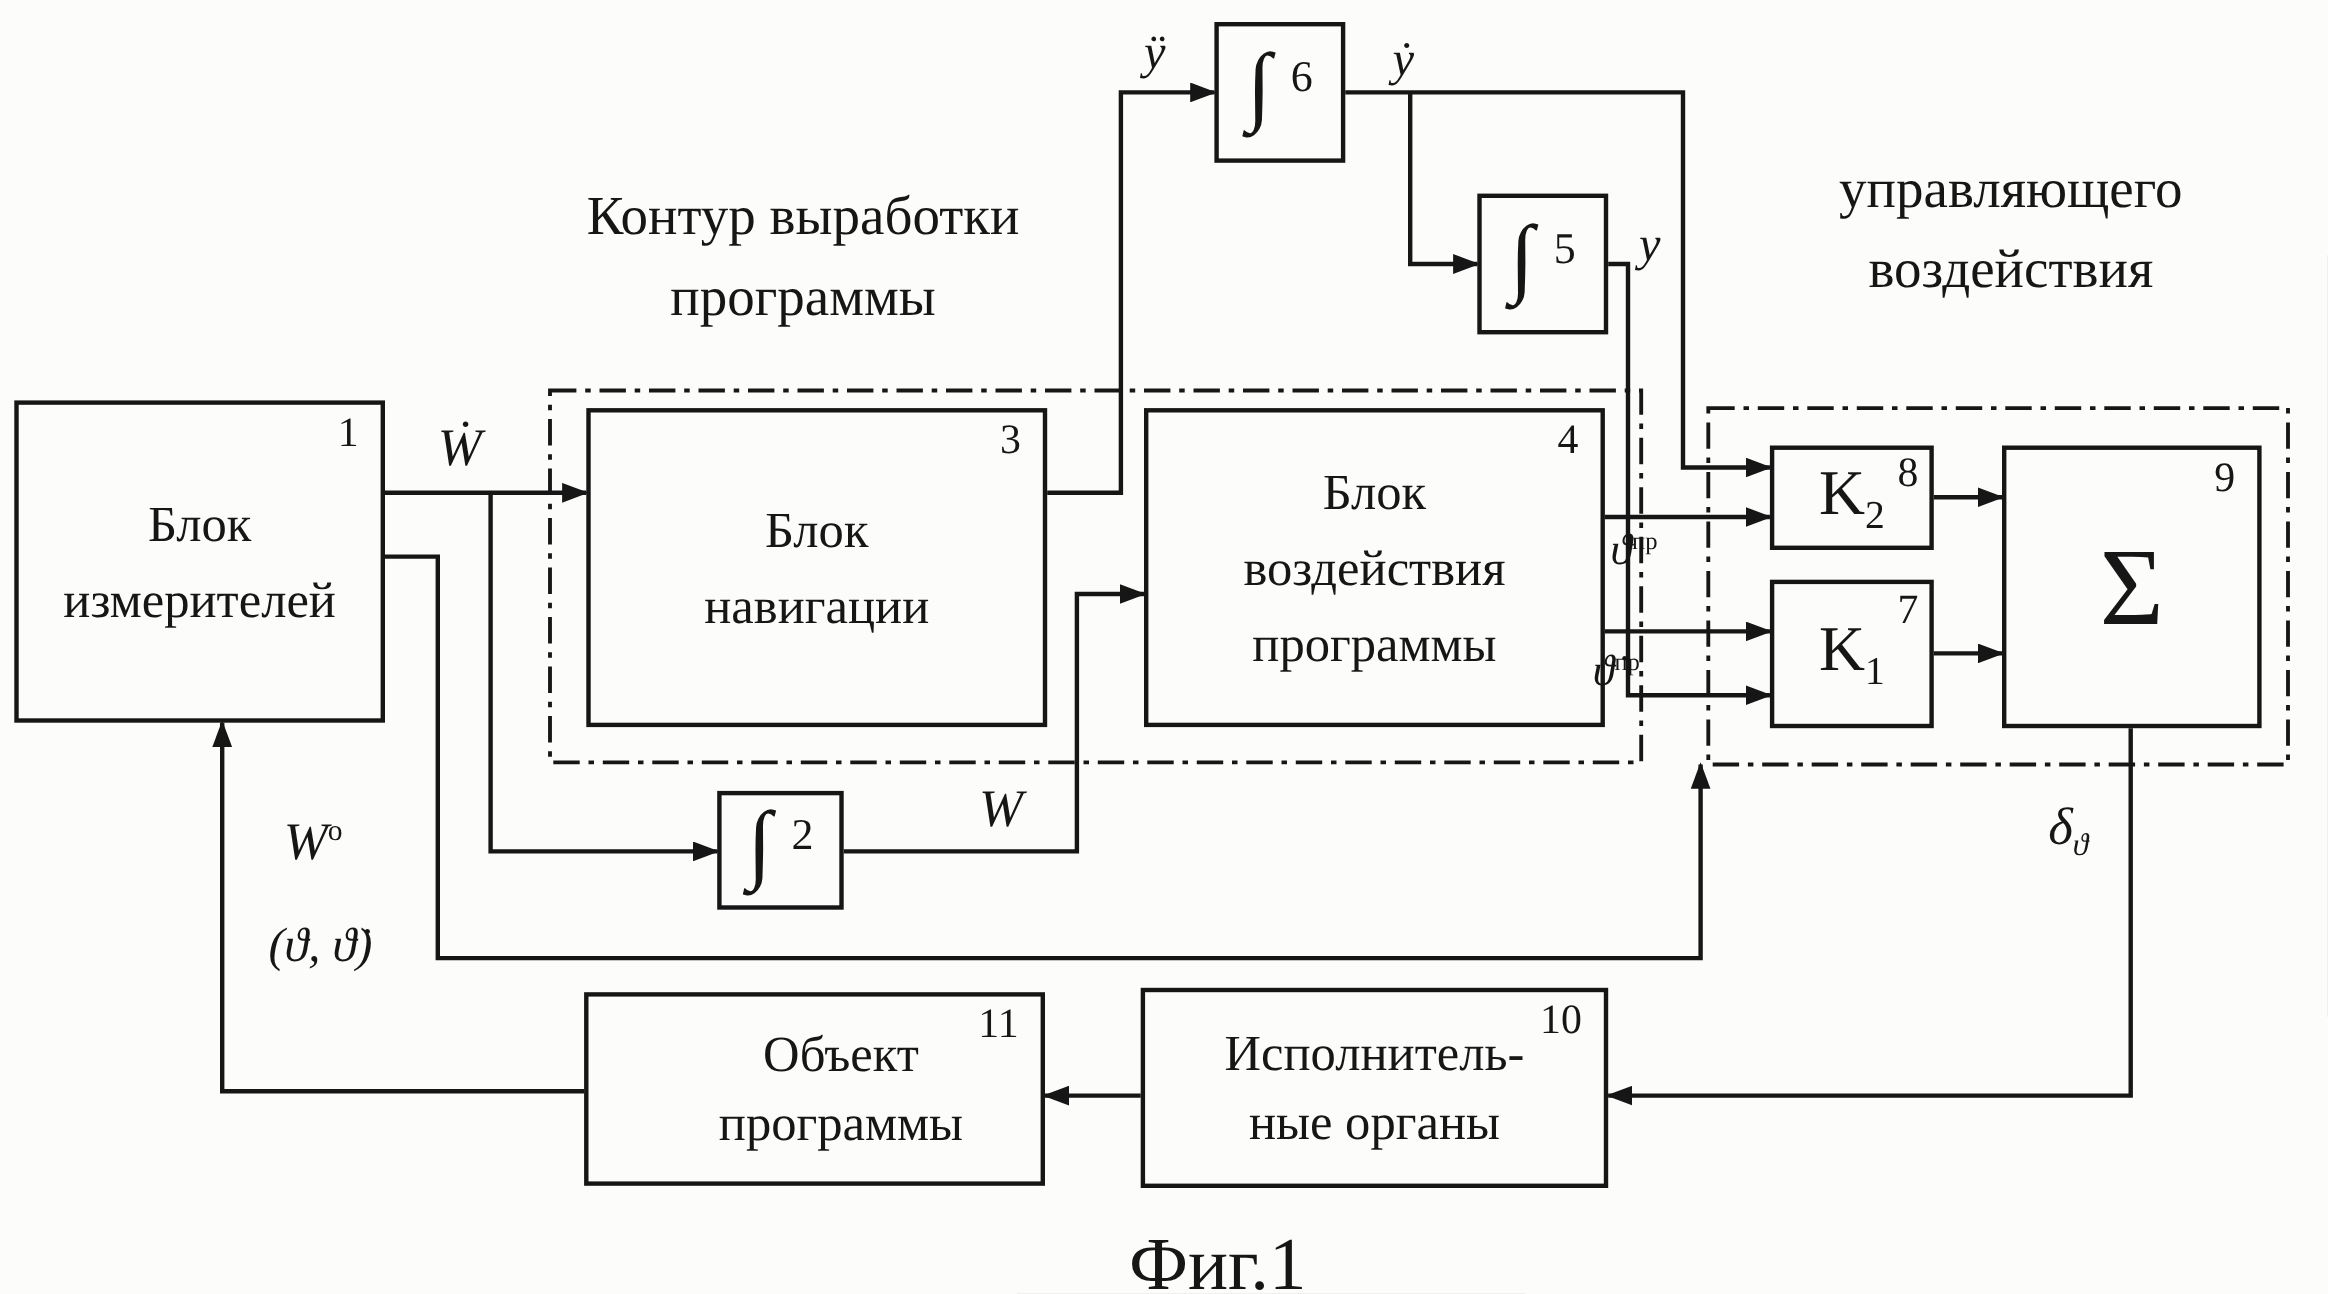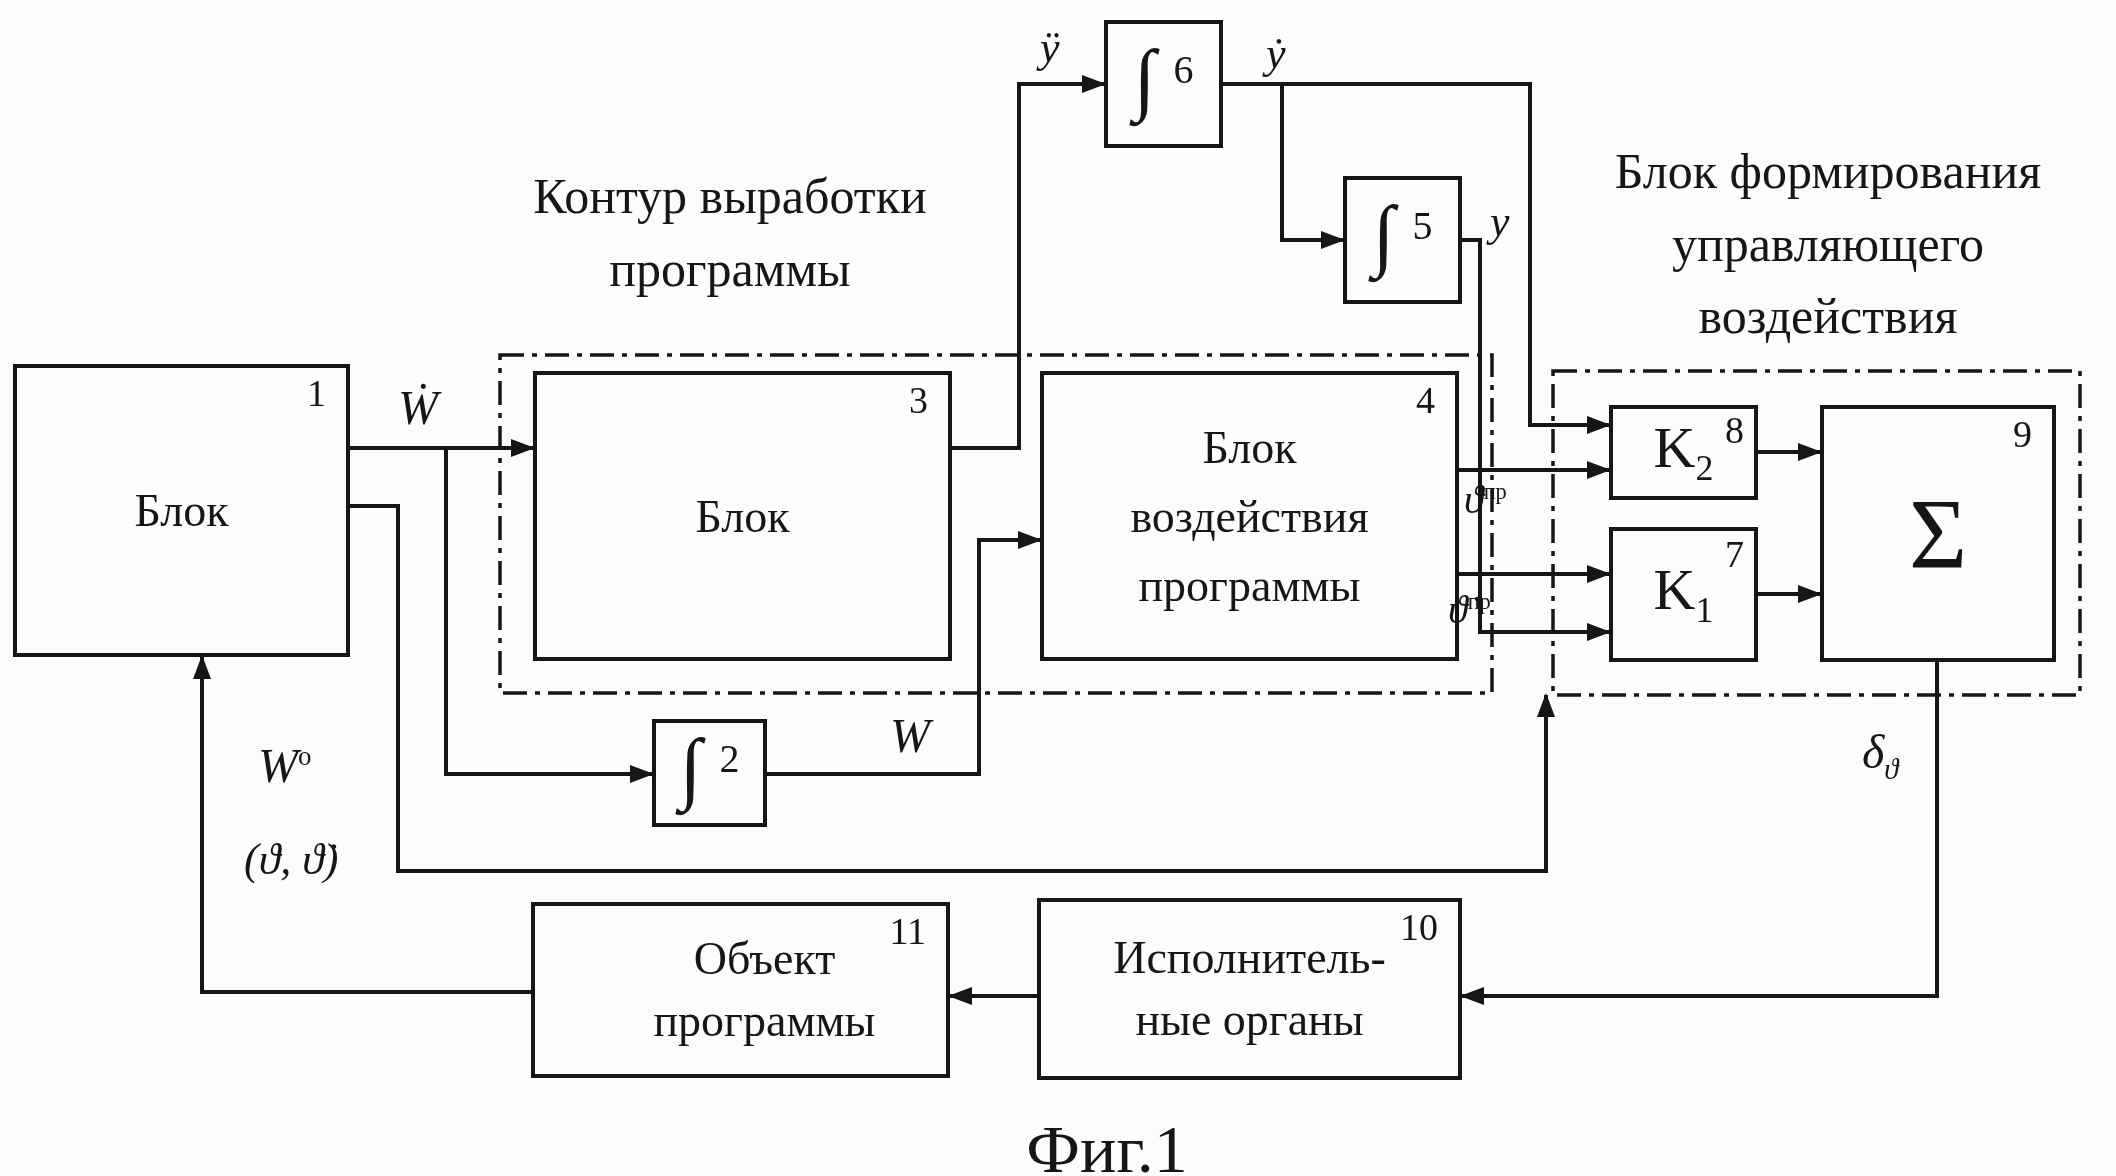--- a/index.html
+++ b/index.html
@@ -72,33 +72,34 @@
     <polyline points="531,992 202,992 202,657" fill="none" stroke="#161616" stroke-width="4" marker-end="url(#arr)"></polyline>
     <polyline points="350,506 398,506 398,871 1546,871 1546,695" fill="none" stroke="#161616" stroke-width="4" marker-end="url(#arr)"></polyline>
   </svg>
 
   <div class="title" style="left:495px;top:160px;width:470px;">
     <div>Контур выработки</div>
     <div>программы</div>
   </div>
 
   <div class="title" style="left:1568px;top:135px;width:520px;">
-    <div>Блок формирования</div>
     <div>управляющего</div>
     <div>воздействия</div>
   </div>
 
   <div class="block" style="left:13px;top:364px;width:337px;height:293px;">
     <span class="num">1</span>
     <div>Блок</div>
+    <div>измерителей</div>
   </div>
 
   <div class="block" style="left:533px;top:371px;width:419px;height:290px;">
     <span class="num">3</span>
     <div>Блок</div>
+    <div>навигации</div>
   </div>
 
   <div class="block" style="left:1040px;top:371px;width:419px;height:290px;">
     <span class="num">4</span>
     <div>Блок</div>
     <div>воздействия</div>
     <div>программы</div>
   </div>
 
   <div class="block iblock" style="left:1104px;top:20px;width:119px;height:128px;">

